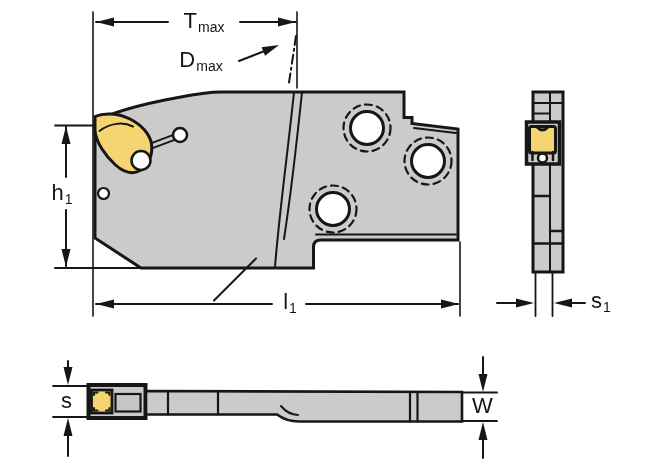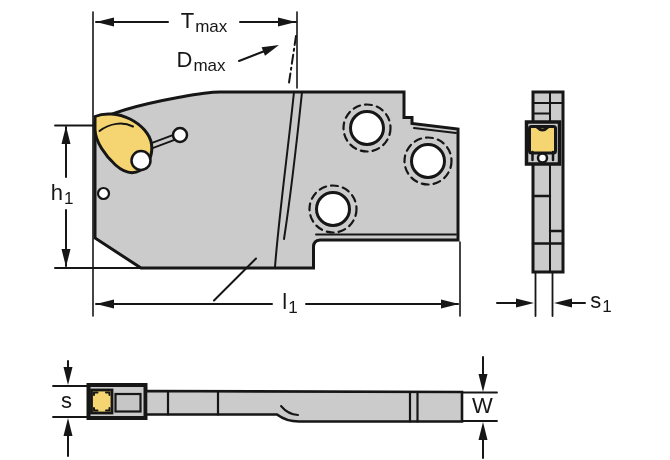--- a/index.html
+++ b/index.html
@@ -11,21 +11,21 @@
   svg{position:absolute;left:0;top:0;}
   .fill-body{fill:var(--body);stroke:var(--line);}
   .fill-insert{fill:var(--insert);stroke:var(--line);}
   .fill-white{fill:#ffffff;stroke:var(--line);}
   .fill-inner{fill:var(--inner);stroke:var(--line);}
   .ln{stroke:var(--line);fill:none;stroke-linecap:round;stroke-linejoin:round;}
   .arrow{fill:var(--line);stroke:none;}
   .dim-label{position:absolute;transform:translate(-50%,-50%);display:flex;align-items:baseline;
              color:var(--line);font-size:22px;line-height:1;white-space:nowrap;
              background:var(--bg);padding:0 2px;}
-  .dim-label .sub{font-size:17px;transform:translateY(4px);margin-left:1px;}
+  .dim-label .sub{font-size:14px;transform:translateY(4px);margin-left:1px;}
 </style>
 </head>
 <body>
 
 <div class="stage">
   <svg width="670" height="460" viewBox="0 0 670 460">
 
     <g>
 
       <path class="fill-body" stroke-width="3" d="M 95,122 C 112,112 148,103 178,97.5 C 198,93.8 207,92 220,92 L 404,92 L 404,117.5

